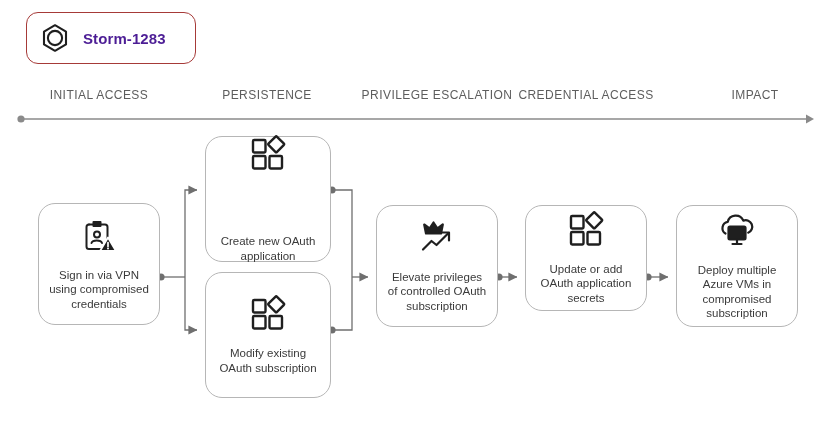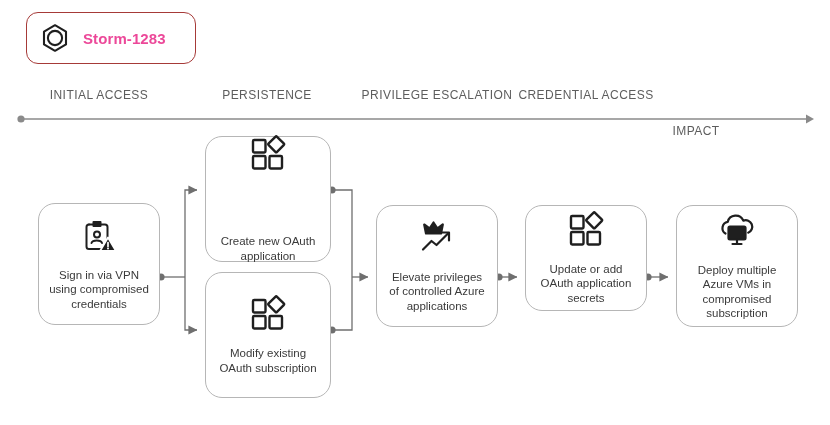--- a/index.html
+++ b/index.html
@@ -34,21 +34,21 @@
   #actor-badge .hex-icon {
     width: 32px;
     height: 32px;
     flex: 0 0 32px;
     display: block;
   }
   #actor-badge .actor-name {
     margin-left: 12px;
     font-size: 15px;
     font-weight: bold;
-    color: #ec4899;
+    color: #4c1d95;
     letter-spacing: 0.1px;
     white-space: nowrap;
   }
 
   
   #phase-strip {
     position: absolute;
     left: 0;
     top: 88px;
     width: 830px;
@@ -124,21 +124,21 @@
     </svg>
   </span>
   <span class="actor-name">Storm-1283</span>
 </div>
 
 <div id="phase-strip">
   <div class="phase-label" style="left:99px;">INITIAL ACCESS</div>
   <div class="phase-label" style="left:267px;">PERSISTENCE</div>
   <div class="phase-label" style="left:586px;">CREDENTIAL ACCESS</div>
   <div class="phase-label" style="left:437px;">PRIVILEGE ESCALATION</div>
-  <div class="phase-label" style="left:696px;margin-top:36px;">IMPACT</div>
+  <div class="phase-label" style="left:755px;">IMPACT</div>
 
   <svg id="timeline-axis" viewBox="0 0 830 14">
     <line x1="21" y1="7" x2="806" y2="7" stroke="#8a8a8a" stroke-width="1.3"></line>
     <circle cx="21" cy="7" r="3.6" fill="#8a8a8a"></circle>
     <path d="M806 2.6 L814 7 L806 11.4 Z" fill="#8a8a8a"></path>
   </svg>
 </div>
 
 <svg id="connector-layer" viewBox="0 0 830 425">
   <defs>
@@ -214,21 +214,21 @@
 </div>
 
 <div class="node" id="node-elevate">
   <span class="node-icon">
     <svg viewBox="0 0 38 38" width="38" height="38" fill="none" stroke="#1f1f1f" stroke-width="2.2" stroke-linejoin="round" stroke-linecap="round">
       <path d="M8 14.5 L6.2 5.5 L11.5 9.5 L15.5 3.5 L19.5 9.5 L24.8 5.5 L23 14.5 Z" fill="#1f1f1f"></path>
       <path d="M5 30.5 L13.5 22 L18.5 26 L30 14.5"></path>
       <path d="M23 13.5 H31 V21.5"></path>
     </svg>
   </span>
-  <span class="node-label">Elevate privileges of controlled Azure applications</span>
+  <span class="node-label">Elevate privileges of controlled OAuth subscription</span>
 </div>
 
 <div class="node" id="node-secrets">
   <span class="node-icon">
     <svg viewBox="0 0 38 38" width="38" height="38" fill="none" stroke="#1f1f1f" stroke-width="2.4" stroke-linejoin="round">
       <rect x="4" y="5" width="12.5" height="12.5" rx="1.2"></rect>
       <rect x="4" y="21" width="12.5" height="12.5" rx="1.2"></rect>
       <rect x="20.5" y="21" width="12.5" height="12.5" rx="1.2"></rect>
       <rect x="21.3" y="3.4" width="11.8" height="11.8" rx="1.2" transform="rotate(45 27.2 9.3)"></rect>
     </svg>

